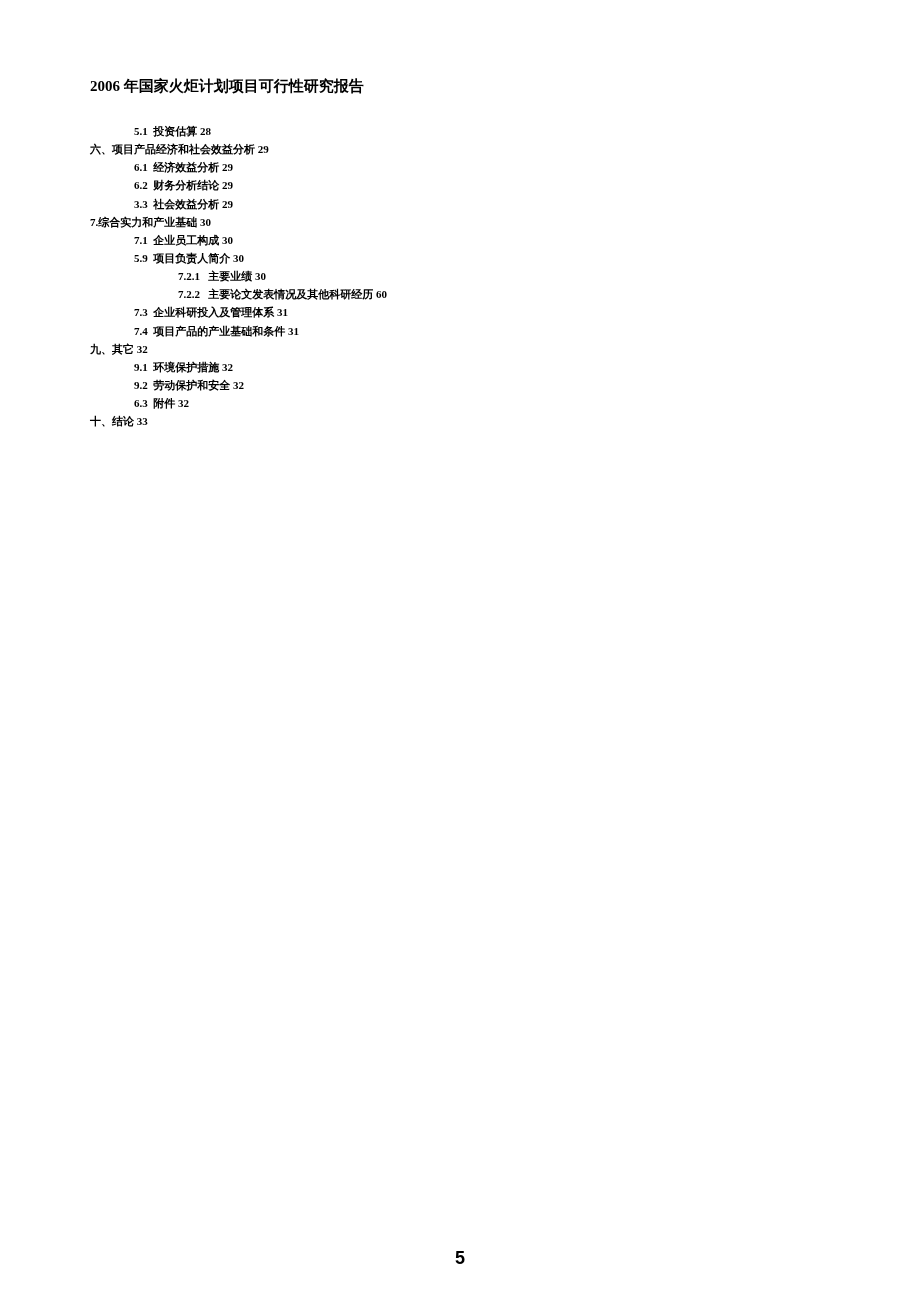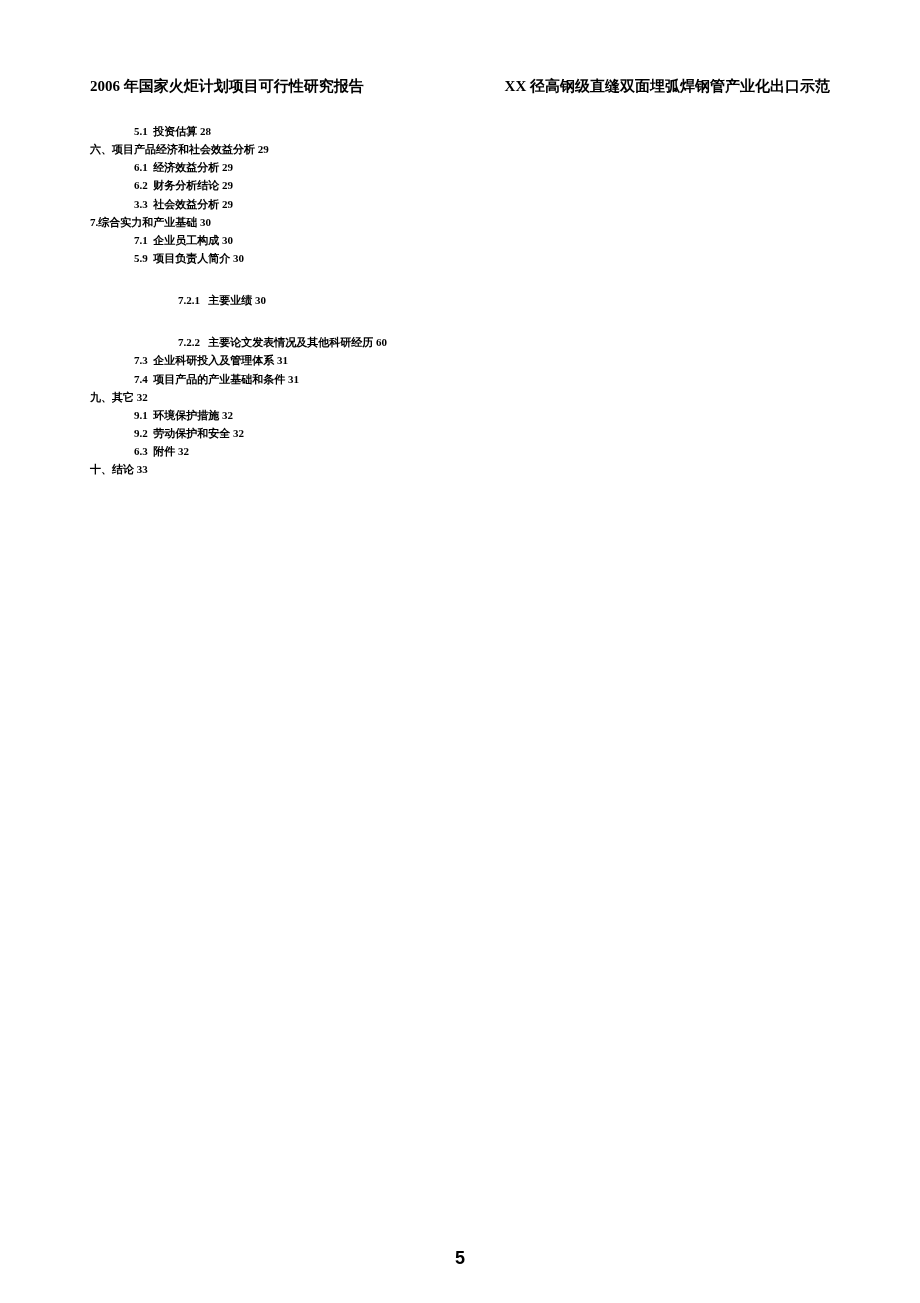--- a/index.html
+++ b/index.html
@@ -27,39 +27,38 @@
   }
   .toc {
     font-size: 11px;
     line-height: 1.65;
   }
   .toc-line {
     white-space: pre;
   }
   .lvl1 { padding-left: 0px; }
   .lvl2 { padding-left: 44px; }
-  .lvl3 { padding-left: 88px; margin-top: 24px; }
+  .lvl3 { padding-left: 88px; }
   .page-number {
     position: absolute;
     bottom: 34px;
     left: 0;
     right: 0;
     text-align: center;
     font-family: Arial, sans-serif;
     font-size: 18px;
   }
 </style>
 </head>
 <body>
 
 <div class="page">
 
   <div class="header">
     <span>2006 年国家火炬计划项目可行性研究报告</span>
-    <span>XX 径高钢级直缝双面埋弧焊钢管产业化出口示范</span>
   </div>
 
   <div class="toc" id="toc">
       <div class="toc-line lvl2">5.1  投资估算 28</div>
       <div class="toc-line lvl1">六、项目产品经济和社会效益分析 29</div>
       <div class="toc-line lvl2">6.1  经济效益分析 29</div>
       <div class="toc-line lvl2">6.2  财务分析结论 29</div>
       <div class="toc-line lvl2">3.3  社会效益分析 29</div>
       <div class="toc-line lvl1">7.综合实力和产业基础 30</div>
       <div class="toc-line lvl2">7.1  企业员工构成 30</div>

